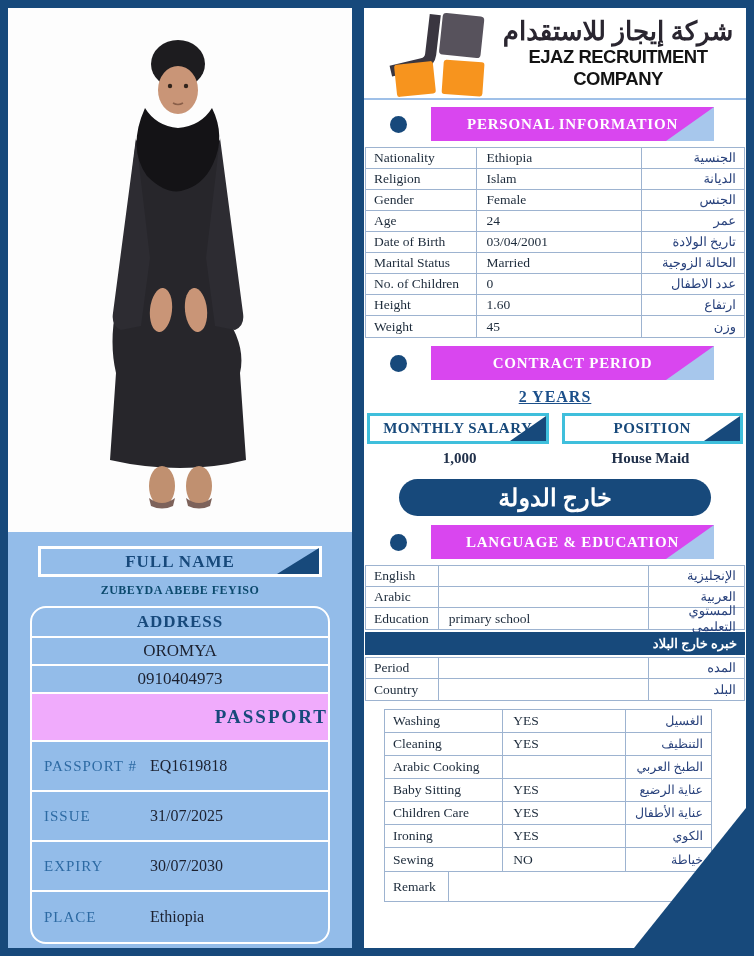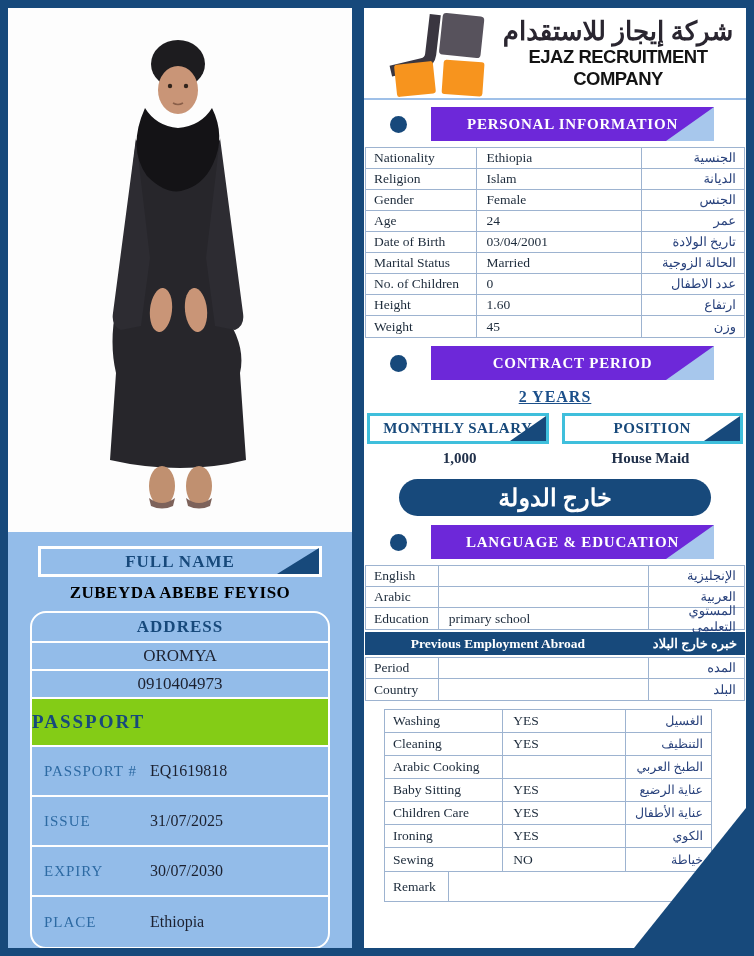--- a/index.html
+++ b/index.html
@@ -18,46 +18,46 @@
   .left-col { width:344px; display:flex; flex-direction:column; }
   .photo-area { height:524px; background:#fdfdfd; display:flex; align-items:flex-start; justify-content:center; }
   .left-panel { flex:1; background:#93BCE9; padding:12px 0 6px 0; }
   .fullname-box {
     position:relative; margin:2px 30px 6px 30px; height:31px;
     border:3px solid #ffffff; display:flex; align-items:center; justify-content:center;
   }
   .fullname-box .label { color:#17497B; font-weight:bold; font-size:17px; letter-spacing:1px; }
   .tri-navy { position:absolute; right:0; bottom:0; width:0; height:0;
     border-bottom:26px solid #17497B; border-left:42px solid transparent; }
-  .fullname-value { text-align:center; font-weight:bold; color:#000000; font-size:17px; letter-spacing:.5px; margin-bottom:8px; }
+  .fullname-value { text-align:center; font-weight:bold; color:#0c4a6e; font-size:12px; letter-spacing:.5px; margin-bottom:8px; }
   .rounded-box {
     margin:0 22px; border:2px solid #ffffff; border-radius:16px; overflow:hidden;
   }
   .rb-row { border-bottom:2px solid #ffffff; text-align:center; padding:3px 0; }
   .rb-header { font-weight:bold; color:#17497B; font-size:17px; letter-spacing:1px; padding:4px 0; }
   .rb-value { font-size:17px; color:#1c2130; }
-  .passport-band { background:#84cc16; text-align:left; font-weight:bold; color:#17497B;
+  .passport-band { background:#f0abfc; text-align:right; font-weight:bold; color:#17497B;
     font-size:19px; letter-spacing:2px; padding:12px 0; border-bottom:2px solid #ffffff; }
   .pp-row { display:flex; align-items:center; border-bottom:2px solid #ffffff; height:50px; }
   .pp-row:last-child { border-bottom:none;border-radius:13px; }
   .pp-label { width:118px; padding-left:12px; color:#2d6aa3; font-size:15px; letter-spacing:1px; }
   .pp-value { font-size:16px; color:#1c2130; }
   
   .divider { width:12px; background:#17497B; }
   
   .right-col { flex:1; display:flex; flex-direction:column; padding:0 0 0 0; position:relative; }
   .logo-header { height:92px; display:flex; align-items:center; padding:4px 6px 2px 16px; border-bottom:2px solid #9fc0e8; }
   .logo-svg { width:118px; height:88px; flex:0 0 auto; }
   .company-names { flex:1; text-align:center; padding-right:2px; }
   .company-ar { font-weight:bold; font-size:26px; color:#2a2630; direction:rtl; line-height:1.1; }
   .company-en { font-family:"Liberation Sans", sans-serif; font-weight:bold; font-size:18.5px; color:#141414; letter-spacing:-0.5px; }
   
   .sec-header { position:relative; height:34px; margin:7px 0 5px 0; display:flex; align-items:center; }
   .sec-bullet { width:17px; height:17px; border-radius:50%; background:#17497B; margin-left:26px; flex:0 0 auto; }
-  .sec-bar { position:relative; margin-left:24px; width:283px; height:34px; background:#6d28d9;
+  .sec-bar { position:relative; margin-left:24px; width:283px; height:34px; background:#d946ef;
     color:#ffffff; display:flex; align-items:center; justify-content:center;
     font-weight:bold; font-size:15px; letter-spacing:.8px; }
   .tri-light { position:absolute; right:0; bottom:0; width:0; height:0;
     border-bottom:34px solid #A7C7EC; border-left:48px solid transparent; }
   
   .tbl { border:1px solid #9db3d0; margin:1px 1px; font-size:13.5px; }
   .t-row { display:flex; align-items:stretch; border-bottom:1px solid #9db3d0; height:21px; }
   .t-row:last-child { border-bottom:none; }
   .c-label { display:flex; align-items:center; padding-left:8px; color:#1c2a3a; }
   .c-value { display:flex; align-items:center; padding-left:10px; border-left:1px solid #9db3d0; border-right:1px solid #9db3d0; color:#1c2a3a; }
@@ -294,21 +294,20 @@
         </div>
 
         <div class="t-row">
           <span class="c-label">Education</span>
           <span class="c-value">primary school</span>
           <span class="c-ar">المستوي التعليمي</span>
         </div>
       </div>
 
     <div class="pea-band">
-      <span class="pea-en">Previous Employment Abroad</span>
       <span class="pea-ar">خبره خارج البلاد</span>
     </div>
     <div class="tbl tbl-lang">
 
         <div class="t-row">
           <span class="c-label">Period</span>
           <span class="c-value"></span>
           <span class="c-ar">المده</span>
         </div>
 

